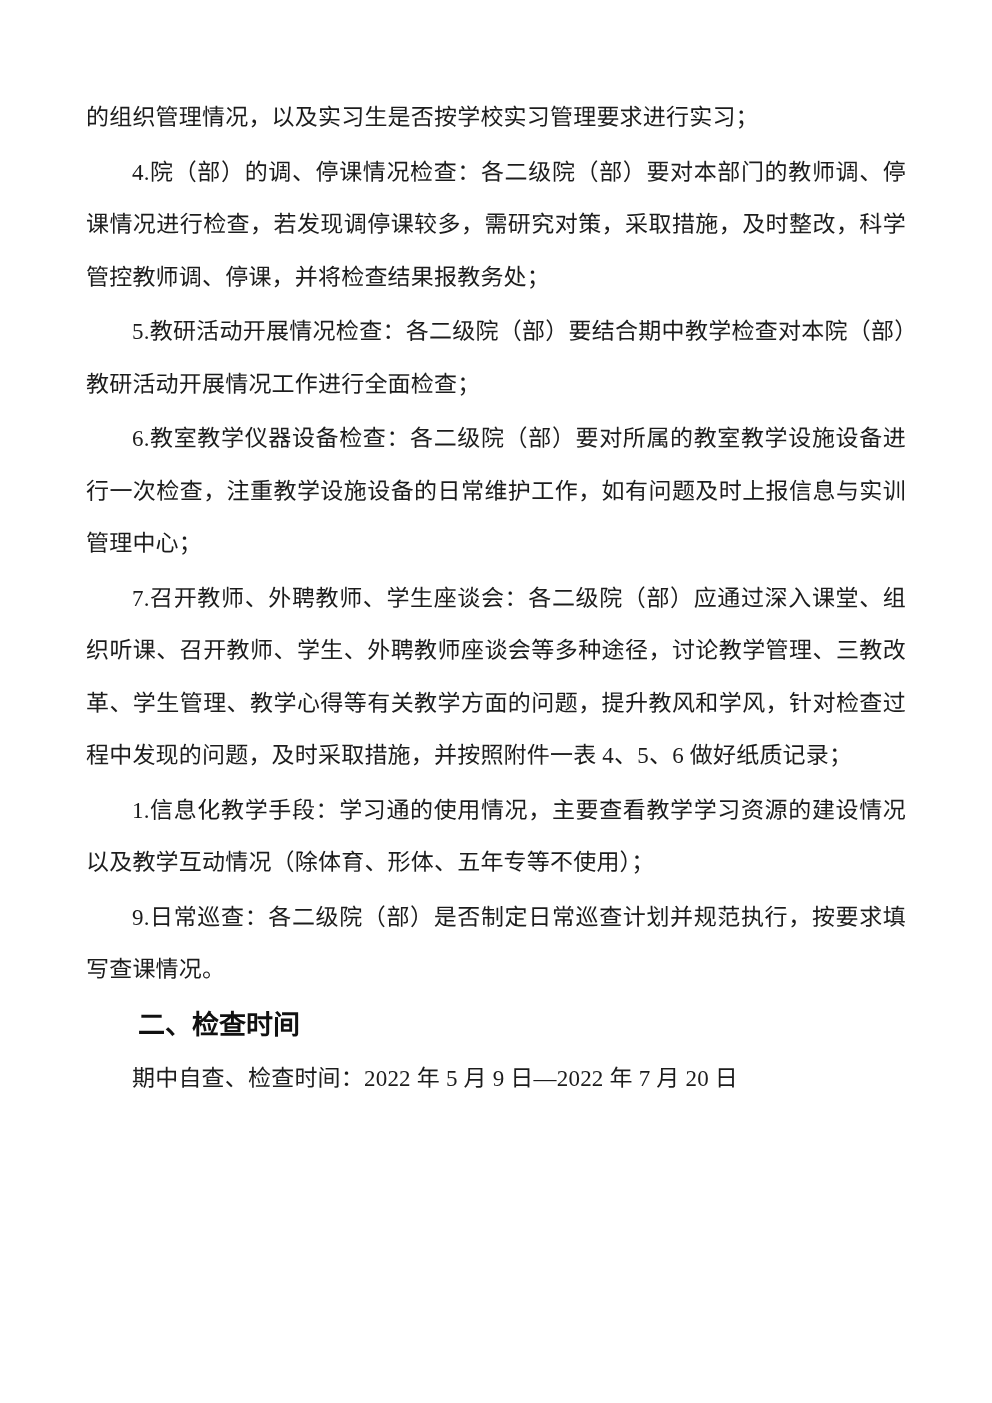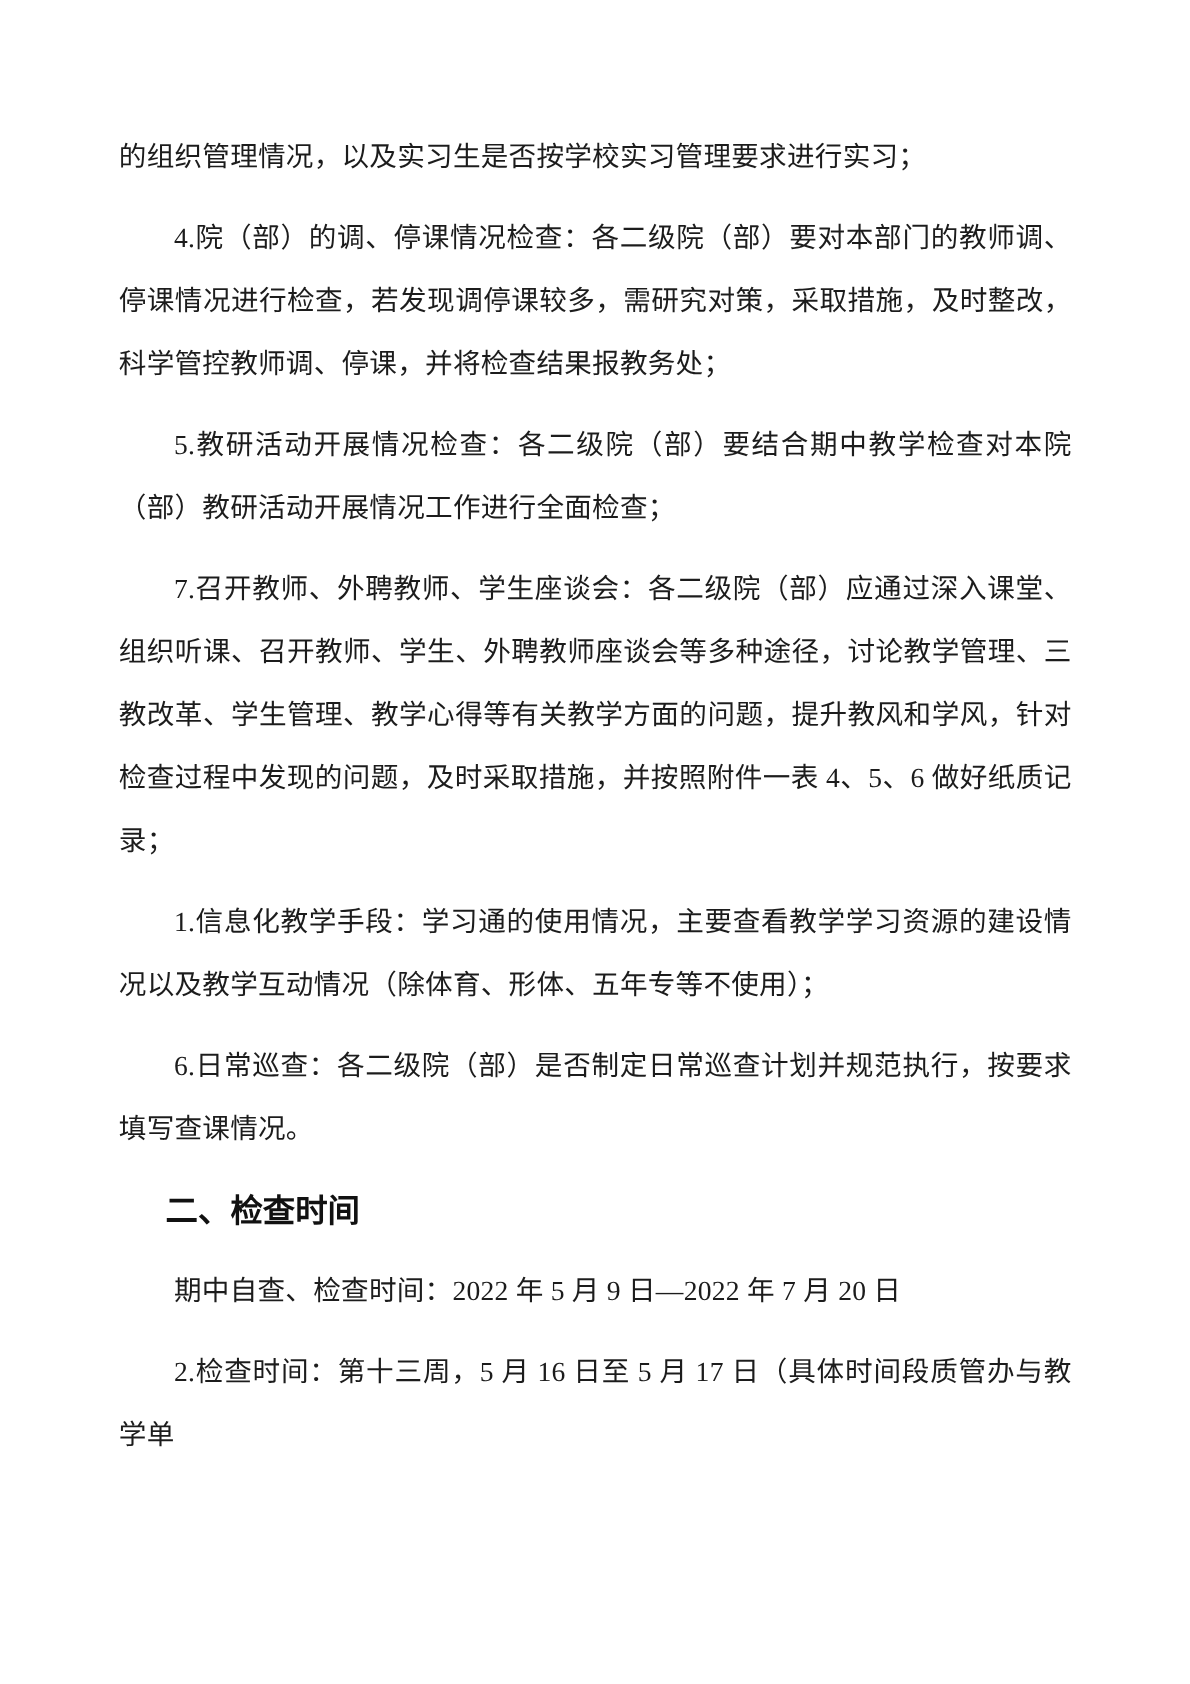--- a/index.html
+++ b/index.html
@@ -13,21 +13,21 @@
     height: 1403px;
     margin: 0 auto;
     background: #ffffff;
     color: #1c1c1c;
     box-sizing: border-box;
     padding: 90px 84px 0 84px;
     font-family: "Liberation Serif", "DejaVu Serif", serif;
     overflow: hidden;
   }
   .para {
-    margin: 15px;
+    margin: 2px;
     font-size: 23px;
     line-height: 52.5px;
     text-align: justify;
     text-justify: inter-character;
     word-break: break-all;
     letter-spacing: 0.2px;
   }
   .para.indent {
     text-indent: 2em;
   }
@@ -46,27 +46,27 @@
 
 <div class="page">
 
   <p class="para">的组织管理情况，以及实习生是否按学校实习管理要求进行实习；</p>
 
 
   <p class="para indent">4.院（部）的调、停课情况检查：各二级院（部）要对本部门的教师调、停课情况进行检查，若发现调停课较多，需研究对策，采取措施，及时整改，科学管控教师调、停课，并将检查结果报教务处；</p>
 
   <p class="para indent">5.教研活动开展情况检查：各二级院（部）要结合期中教学检查对本院（部）教研活动开展情况工作进行全面检查；</p>
 
+  <p class="para indent">6.教室教学仪器设备检查：各二级院（部）要对所属的教室教学设施设备进行一次检查，注重教学设施设备的日常维护工作，如有问题及时上报信息与实训管理中心；</p>
 
   <p class="para indent">7.召开教师、外聘教师、学生座谈会：各二级院（部）应通过深入课堂、组织听课、召开教师、学生、外聘教师座谈会等多种途径，讨论教学管理、三教改革、学生管理、教学心得等有关教学方面的问题，提升教风和学风，针对检查过程中发现的问题，及时采取措施，并按照附件一表 4、5、6 做好纸质记录；</p>
 
   <p class="para indent">1.信息化教学手段：学习通的使用情况，主要查看教学学习资源的建设情况以及教学互动情况（除体育、形体、五年专等不使用）；</p>
 
-  <p class="para indent">6.日常巡查：各二级院（部）是否制定日常巡查计划并规范执行，按要求填写查课情况。</p>
+  <p class="para indent">9.日常巡查：各二级院（部）是否制定日常巡查计划并规范执行，按要求填写查课情况。</p>
 
   <h2 class="section-heading">二、检查时间</h2>
 
   <p class="para indent">期中自查、检查时间：2022 年 5 月 9 日—2022 年 7 月 20 日</p>
 
 
-  <p class="para indent">2.检查时间：第十三周，5 月 16 日至 5 月 17 日（具体时间段质管办与教学单</p>
 
 </div>
 
 </body></html>

